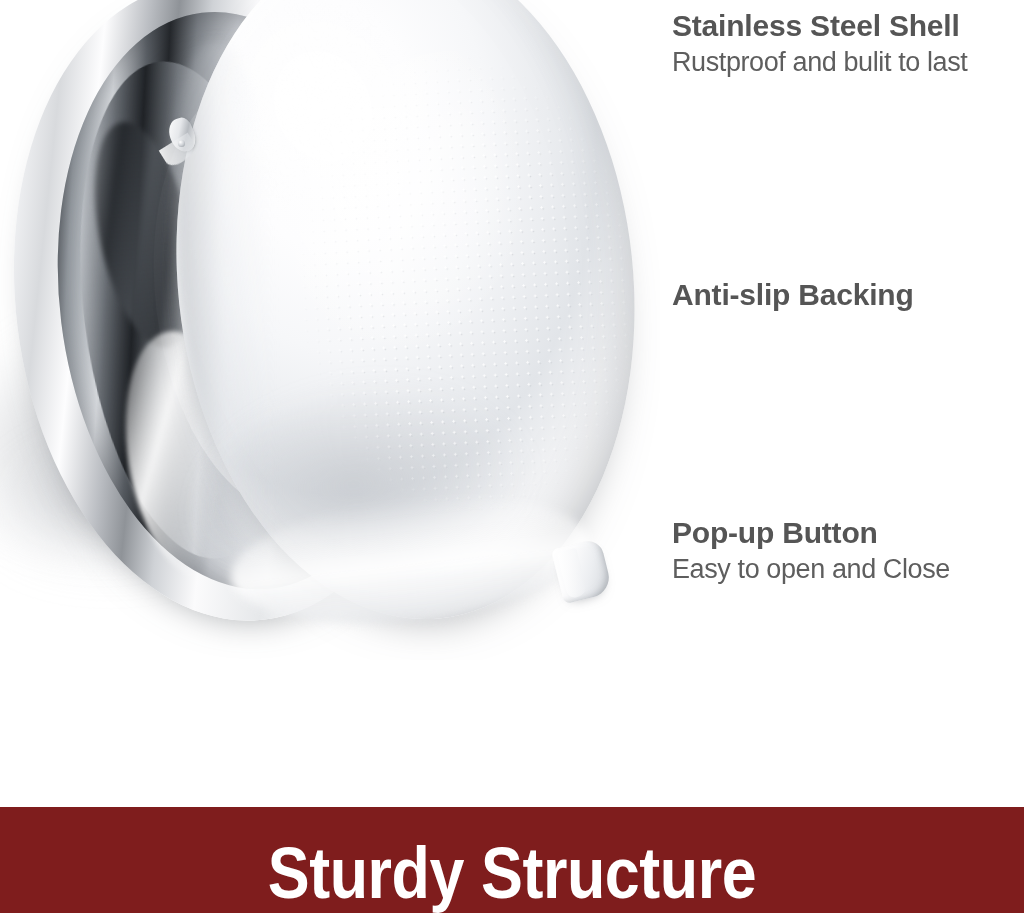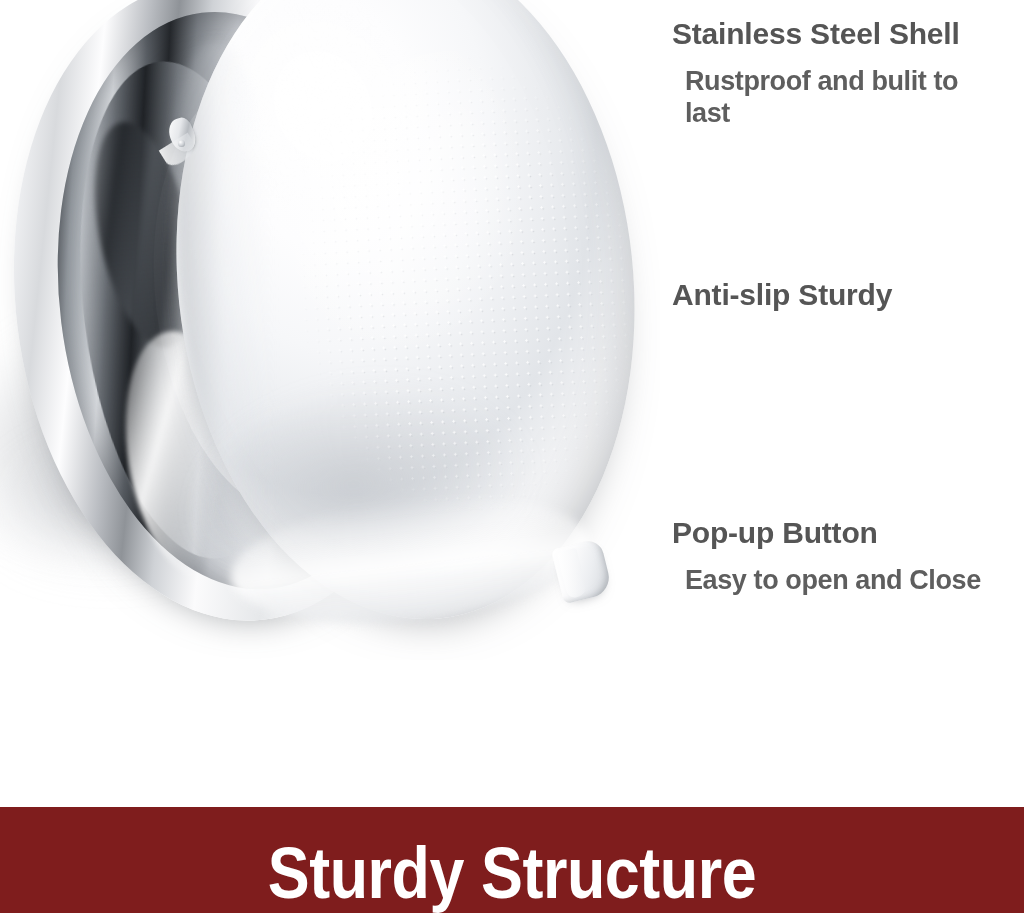--- a/index.html
+++ b/index.html
@@ -196,25 +196,25 @@
 
   
   .feature-list{position:absolute;left:0;top:0;width:1024px;height:660px;pointer-events:none;}
   .feature{position:absolute;left:672px;width:346px;pointer-events:auto;}
   .feature-title{
     font-size:30px;line-height:36px;font-weight:700;
     color:#555555;letter-spacing:-.2px;margin:0 0 2px 0;
     font-family:"Liberation Sans","DejaVu Sans",sans-serif;
   }
   .feature-desc{
-    font-size:27px;line-height:32px;font-weight:700;
-    color:#5e5e5e;letter-spacing:-.4px;margin:13px;
-    font-family:"Liberation Sans","DejaVu Sans",sans-serif;
-  }
-  #feature-0{top:16px;}
+    font-size:27px;line-height:32px;font-weight:400;
+    color:#5e5e5e;letter-spacing:-.4px;margin:0;
+    font-family:"Liberation Sans","DejaVu Sans",sans-serif;
+  }
+  #feature-0{top:8px;}
   #feature-1{top:277px;}
   #feature-2{top:515px;width:356px;}
 
   
   #bottom-banner{
     position:absolute;left:0;top:781px;width:1024px;height:132px;
     background:#7f1d1d;display:flex;align-items:center;justify-content:center;margin-top:26px;
   }
   #banner-text{
     color:#ffffff;font-size:73px;line-height:80px;font-weight:700;
@@ -265,21 +265,21 @@
   </div>
 
   <div class="feature-list">
 
     <div class="feature" id="feature-0">
       <p class="feature-title">Stainless Steel Shell</p>
       <p class="feature-desc">Rustproof and bulit to last</p>
     </div>
 
     <div class="feature" id="feature-1">
-      <p class="feature-title">Anti-slip Sturdy</p>
+      <p class="feature-title">Anti-slip Backing</p>
     </div>
 
     <div class="feature" id="feature-2">
       <p class="feature-title">Pop-up Button</p>
       <p class="feature-desc">Easy to open and Close</p>
     </div>
   </div>
 
   <div id="bottom-banner">
     <span id="banner-text">Sturdy Structure</span>

